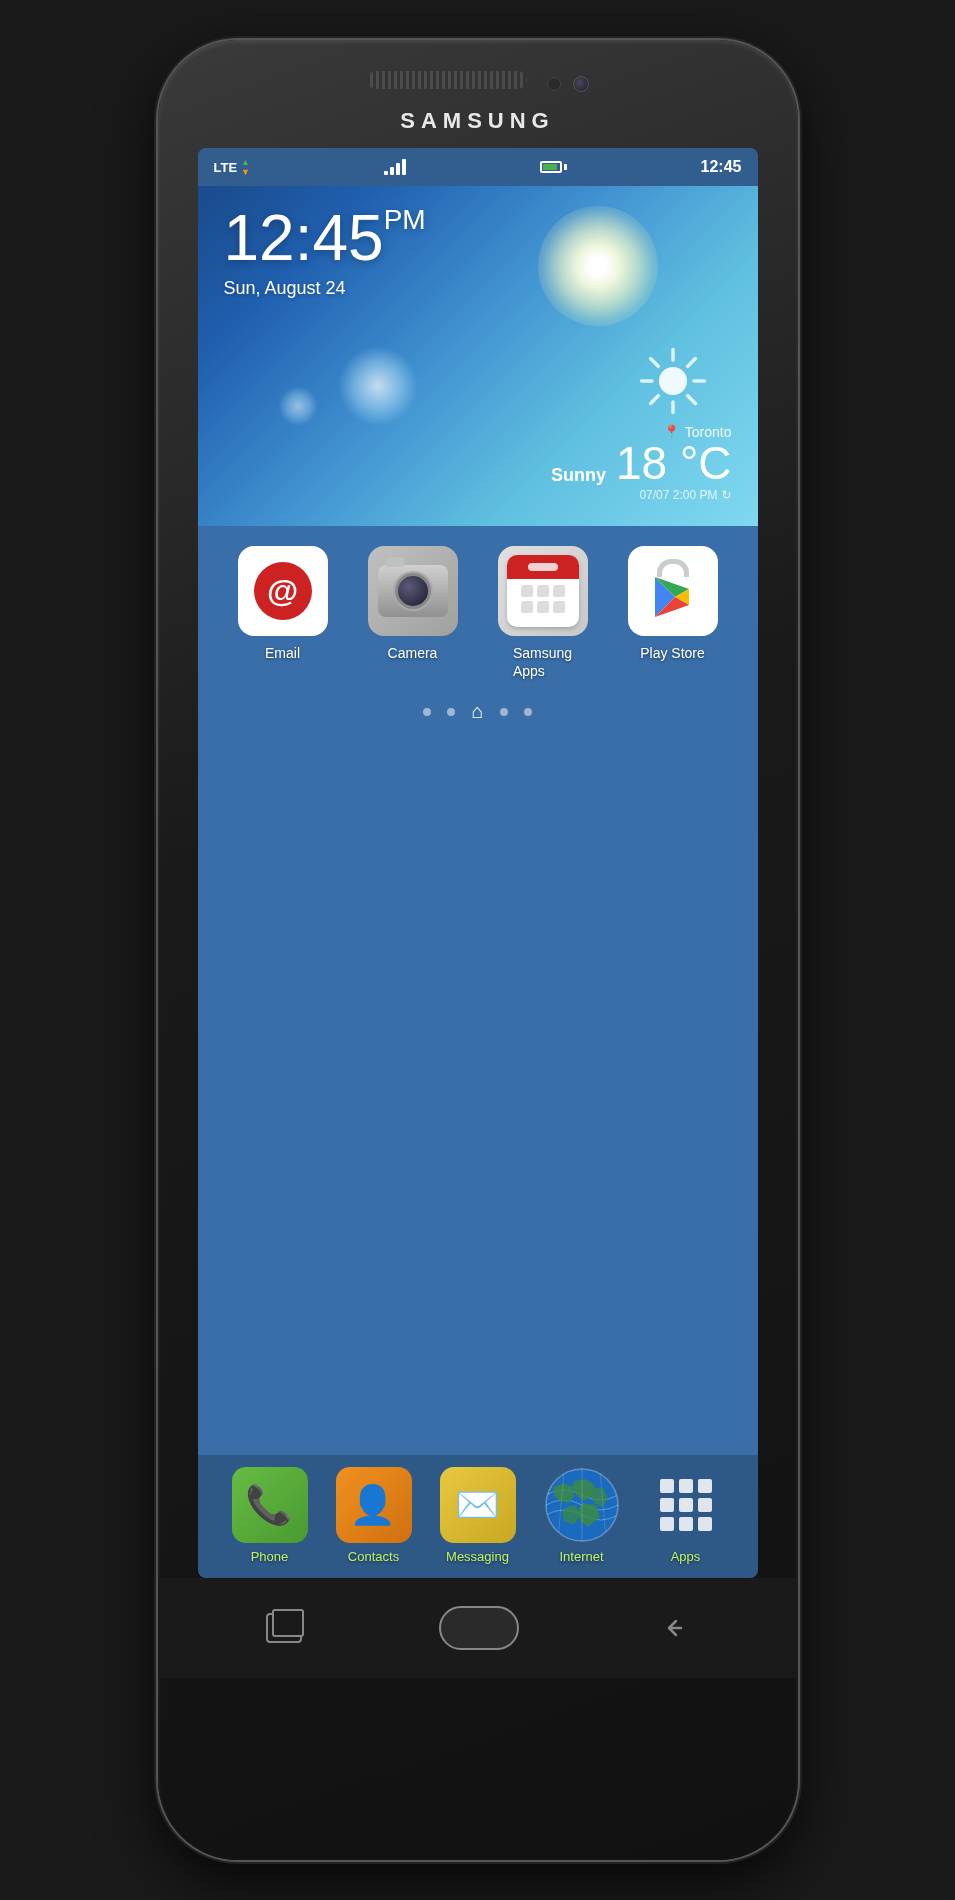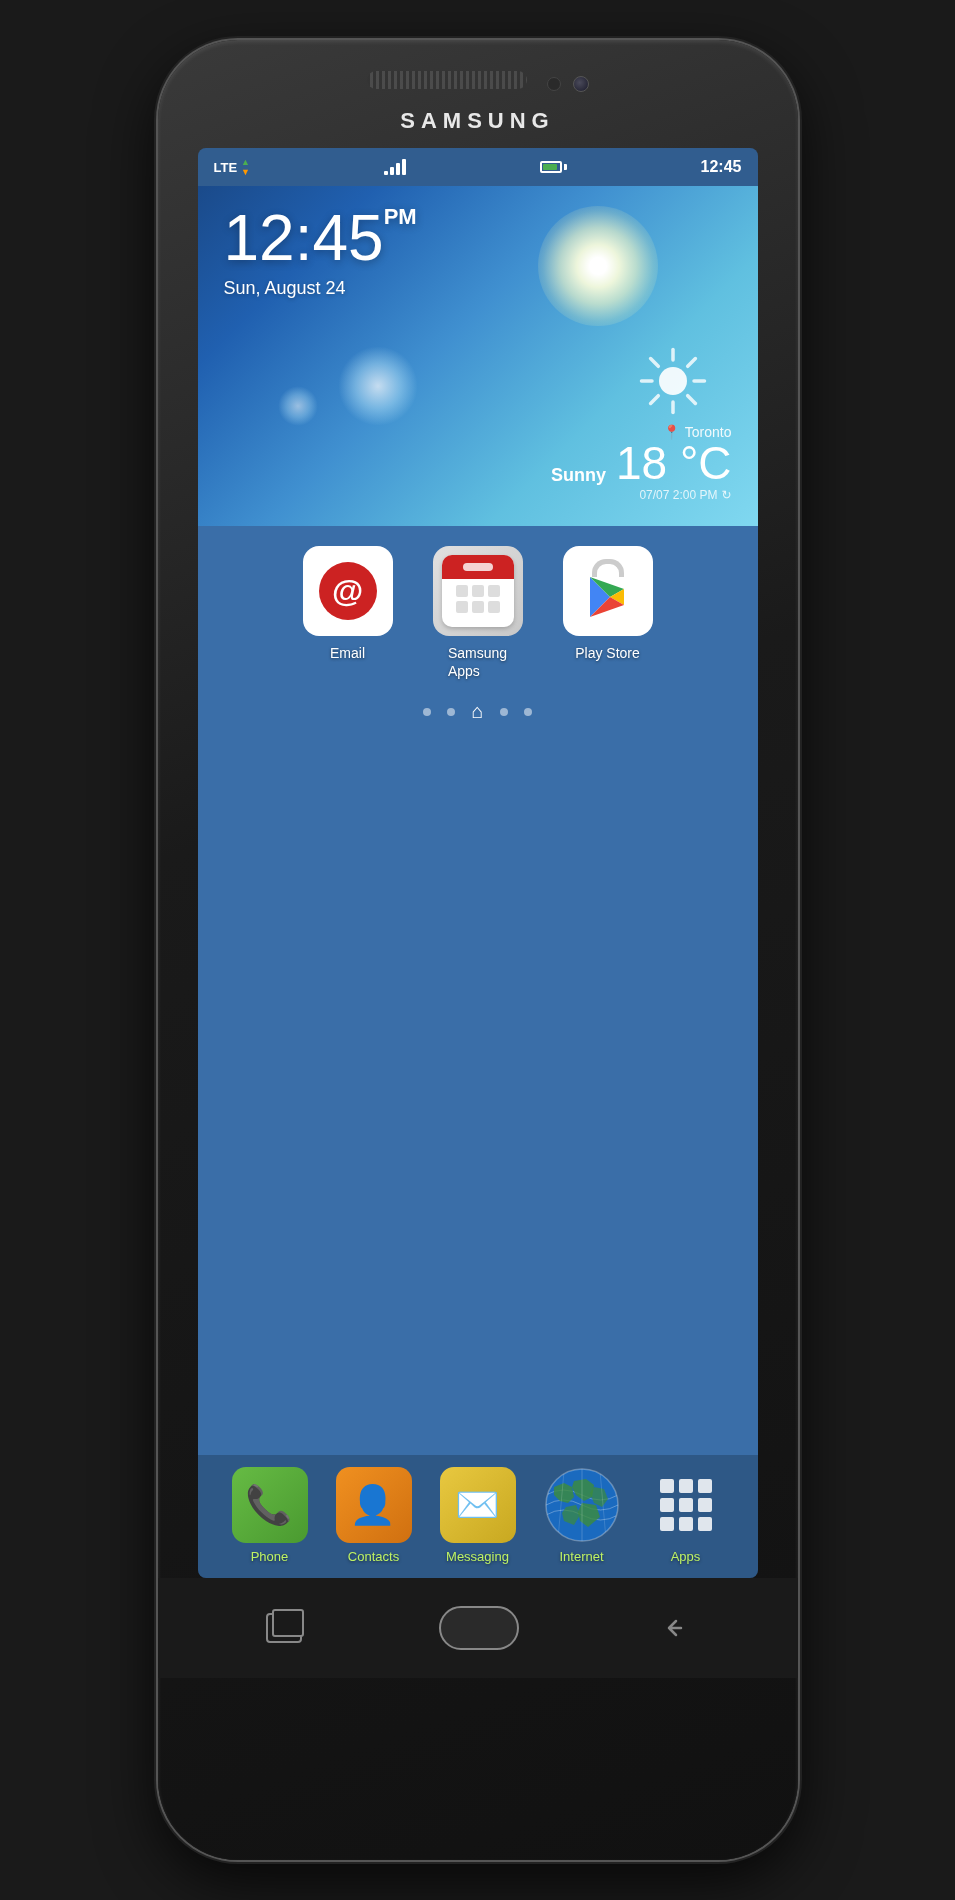--- a/index.html
+++ b/index.html
@@ -205,22 +205,22 @@
       top: 20px;
       left: 26px;
       color: white;
       font-size: 64px;
       font-weight: 200;
       line-height: 1;
       text-shadow: 0 2px 8px rgba(0,0,0,0.3);
     }
 
     .weather-time .pm {
-      font-size: 22px;
-      font-weight: bold;
+      font-size: 28px;
+      font-weight: normal;
       vertical-align: top;
       margin-top: 12px;
     }
 
     .weather-date {
       position: absolute;
       top: 92px;
       left: 26px;
       color: white;
       font-size: 18px;
@@ -670,20 +670,29 @@
     <div class="apps-grid">
       <div class="app-row">
 
         <div class="app-item">
           <div class="app-icon icon-email">
             <div class="email-at">@</div>
           </div>
           <span class="app-label">Email</span>
         </div>
 
+        <div class="app-item">
+          <div class="app-icon icon-camera">
+            <div class="camera-body">
+              <div class="camera-bump"></div>
+              <div class="camera-lens"></div>
+            </div>
+          </div>
+          <span class="app-label">Camera</span>
+        </div>
 
         <div class="app-item">
           <div class="app-icon" style="background: linear-gradient(135deg, #e0e0e0, #c8c8c8); position:relative; overflow:visible;">
 
             <div style="width:72px; height:72px; background:white; border-radius:10px; position:relative; display:flex; align-items:center; justify-content:center; box-shadow:0 2px 4px rgba(0,0,0,0.2);">
               <div style="position:absolute; top:0; left:0; right:0; height:24px; background:#cc2222; border-radius:10px 10px 0 0; display:flex; align-items:center; justify-content:center;">
                 <div style="width:30px; height:8px; background:rgba(255,255,255,0.8); border-radius:4px;"></div>
               </div>
               <div style="margin-top:16px; display:grid; grid-template-columns:1fr 1fr 1fr; gap:4px; padding:4px;">
                 <div style="width:12px;height:12px;background:#ddd;border-radius:2px;"></div>

